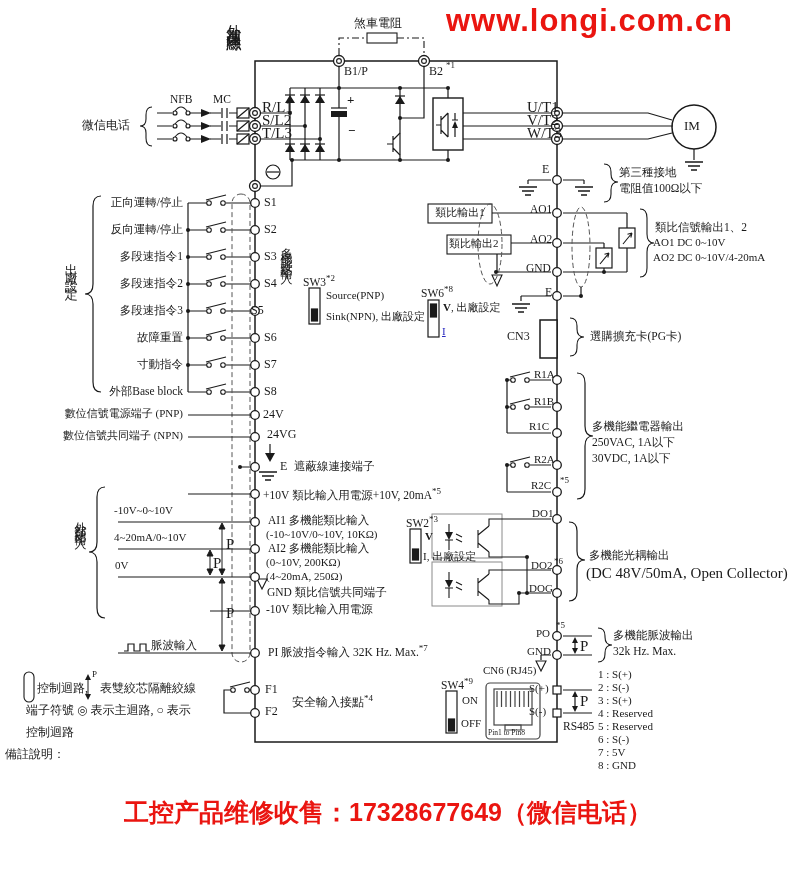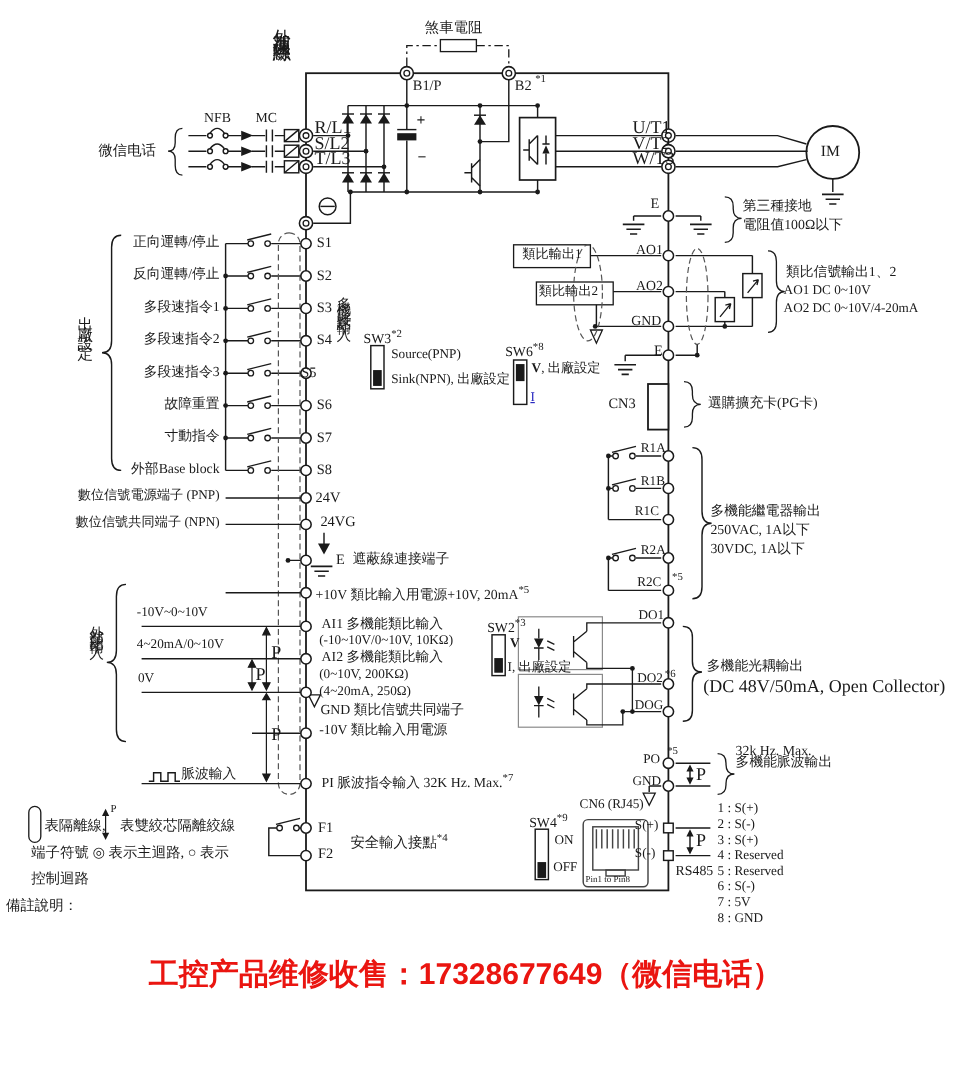--- a/index.html
+++ b/index.html
@@ -331,20 +331,21 @@
         <use href="#tc" x="557" y="465"></use>
         <use href="#tc" x="557" y="492"></use>
     <use href="#tc" x="557" y="519"></use>
         <use href="#tc" x="557" y="570"></use>
         <use href="#tc" x="557" y="593"></use>
     <use href="#tc" x="557" y="636"></use>
         <use href="#tc" x="557" y="655"></use>
   </g>
 </svg>
 
+<div class="t red sans b" style="left:446px;top:5px;font-size:31px;letter-spacing:1px">www.longi.com.cn</div>
 <div class="t red sans b" style="left:124px;top:799px;font-size:25px">工控产品维修收售：17328677649（微信电话）</div>
 
 <div class="t" style="left:82px;top:119px">微信电话</div>
 <div class="t s115" style="left:170px;top:93px">NFB</div>
 <div class="t s115" style="left:213px;top:93px">MC</div>
 <div class="t s10 v" style="left:225px;top:13px;letter-spacing:2px">外加高速保險絲</div>
 <div class="t s10" style="left:262px;top:100px">R/L1</div>
 <div class="t s10" style="left:262px;top:113px">S/L2</div>
 <div class="t s10" style="left:262px;top:126px">T/L3</div>
 <div class="t" style="left:354px;top:17px">煞車電阻</div>
@@ -409,21 +410,21 @@
 <div class="t s115" style="left:268px;top:644px"><span>PI   脈波指令輸入 32K Hz. Max.</span><span class="s9" style="vertical-align:super">*7</span></div>
 <div class="t s115" style="left:151px;top:639px">脈波輸入</div>
 <div class="t s10" style="left:226px;top:537px">P</div>
 <div class="t s10" style="left:213px;top:556px">P</div>
 <div class="t s10" style="left:226px;top:606px">P</div>
 
 <div class="t" style="left:265px;top:683px">F1</div>
 <div class="t" style="left:265px;top:705px">F2</div>
 <div class="t" style="left:292px;top:694px"><span>安全輸入接點</span><span class="s9" style="vertical-align:super">*4</span></div>
 
-<div class="t" style="left:37px;top:682px">表隔離線,</div>
+<div class="t" style="left:37px;top:682px">控制迴路,</div>
 <div class="t s9" style="left:92px;top:670px">P</div>
 <div class="t" style="left:100px;top:682px">表雙絞芯隔離絞線</div>
 <div class="t" style="left:26px;top:704px">端子符號 ◎ 表示主迴路, ○ 表示</div>
 <div class="t" style="left:26px;top:726px">控制迴路</div>
 <div class="t" style="left:5px;top:748px">備註說明：</div>
 
 <div class="t s11 ctr" style="left:430px;top:207px;width:60px">類比輸出1</div>
 <div class="t s11 ctr" style="left:449px;top:238px;width:40px">類比輸出2</div>
 <div class="t s115" style="left:530px;top:203px">AO1</div>
 <div class="t s115" style="left:530px;top:233px">AO2</div>
@@ -454,21 +455,21 @@
 <div class="t s9" style="left:554px;top:557px">*6</div>
 <div class="t s11" style="left:529px;top:583px">DOG</div>
 <div class="t s115" style="left:589px;top:549px">多機能光耦輸出</div>
 <div class="t s10" style="left:586px;top:566px">(DC 48V/50mA, Open Collector)</div>
 
 <div class="t s11" style="left:536px;top:628px">PO</div>
 <div class="t s9" style="left:556px;top:621px">*5</div>
 <div class="t s11" style="left:527px;top:646px">GND</div>
 <div class="t s10" style="left:580px;top:639px">P</div>
 <div class="t s115" style="left:613px;top:629px">多機能脈波輸出</div>
-<div class="t s115" style="left:613px;top:620px">32k Hz. Max.</div>
+<div class="t s115" style="left:613px;top:645px">32k Hz. Max.</div>
 
 <div class="t s115" style="left:441px;top:677px"><span>SW4</span><span class="s9" style="vertical-align:super">*9</span></div>
 <div class="t s11" style="left:462px;top:695px">ON</div>
 <div class="t s11" style="left:461px;top:718px">OFF</div>
 <div class="t s11" style="left:483px;top:665px">CN6 (RJ45)</div>
 <div class="t s7" style="left:488px;top:729px">Pin1 to Pin8</div>
 <div class="t s11" style="left:529px;top:683px">S(+)</div>
 <div class="t s11" style="left:529px;top:706px">S(-)</div>
 <div class="t s10" style="left:580px;top:694px">P</div>
 <div class="t s115" style="left:563px;top:720px">RS485</div>

